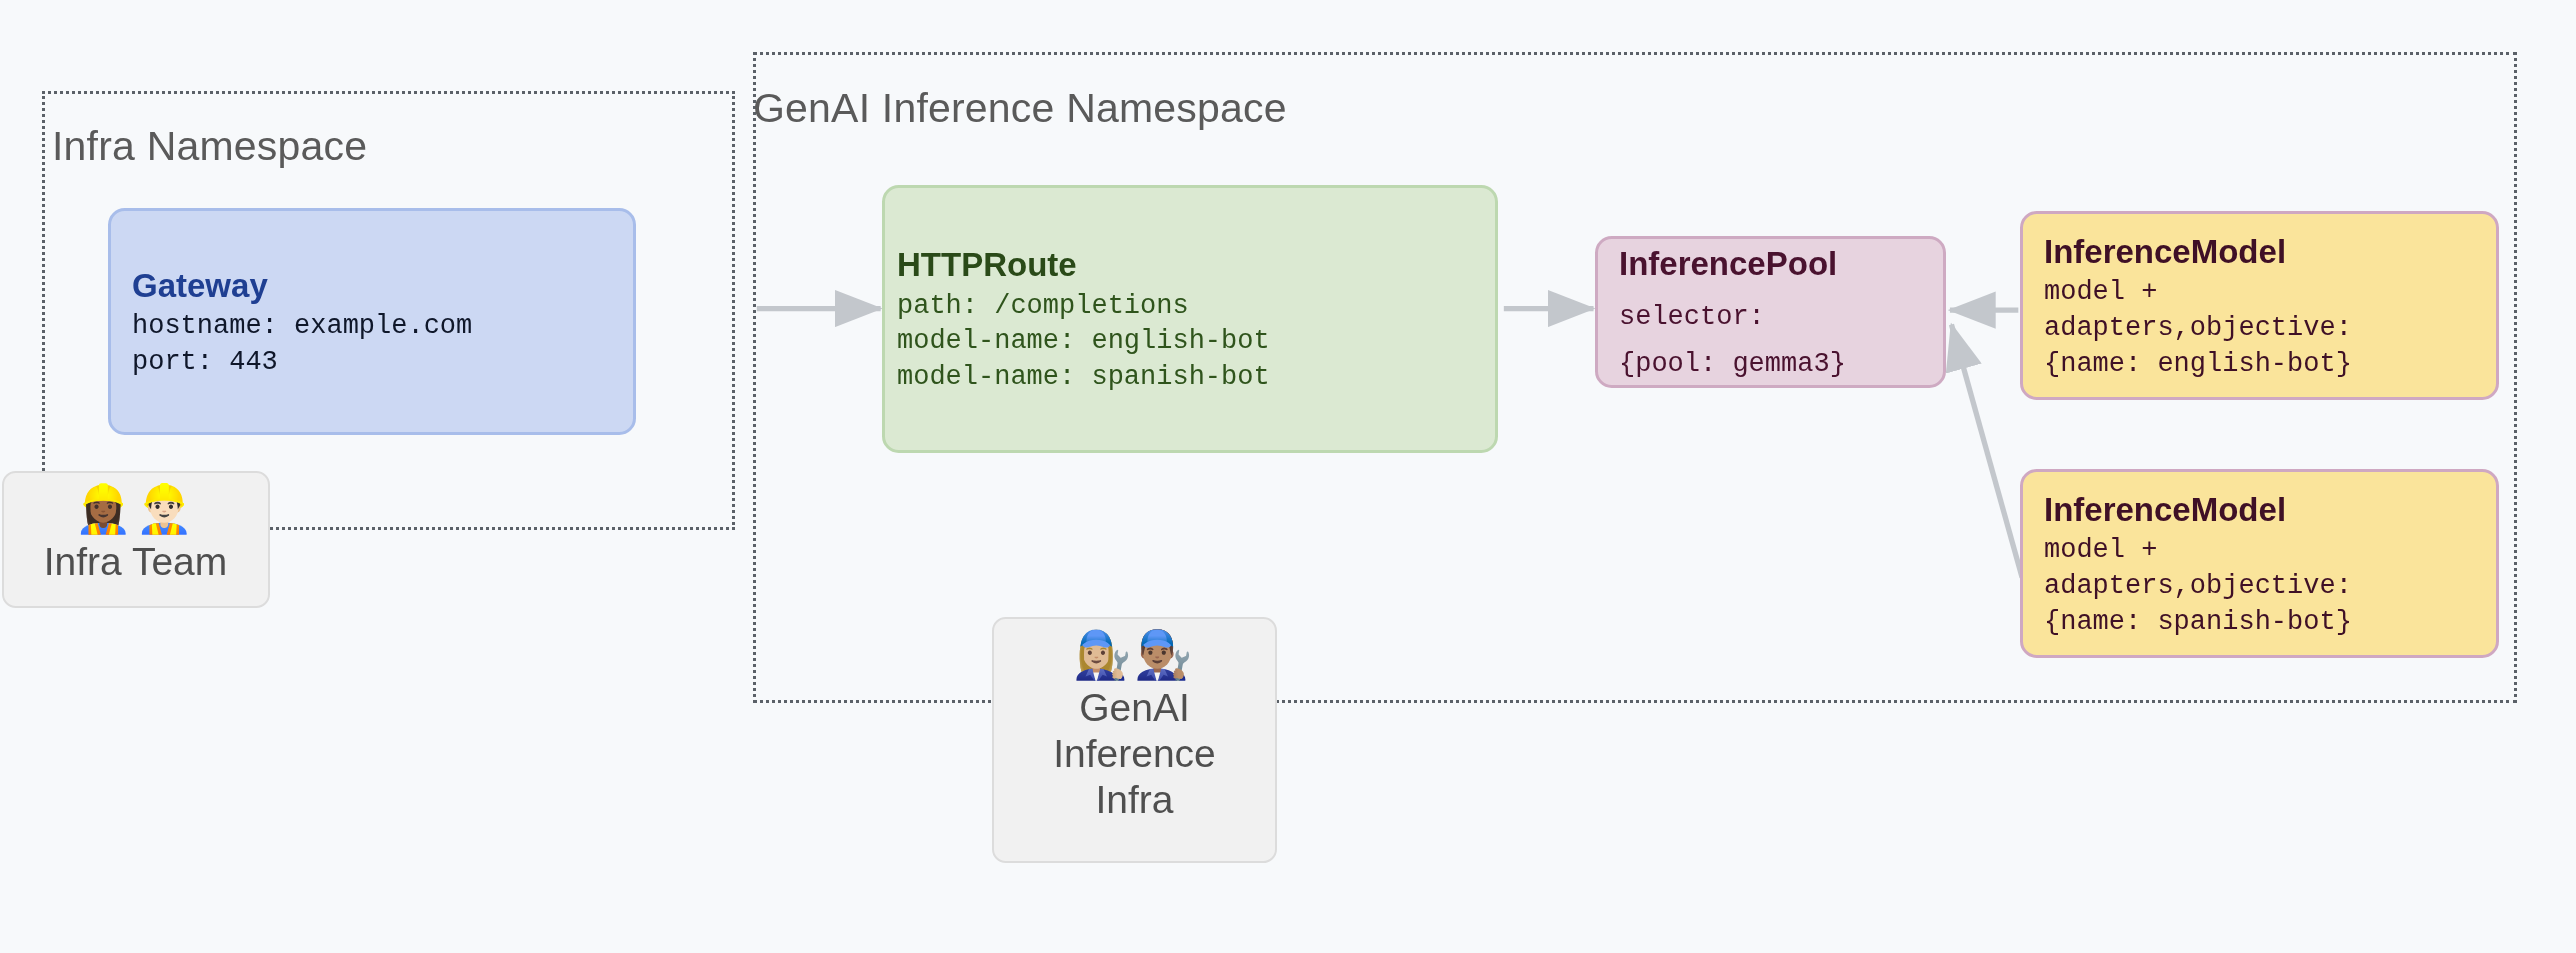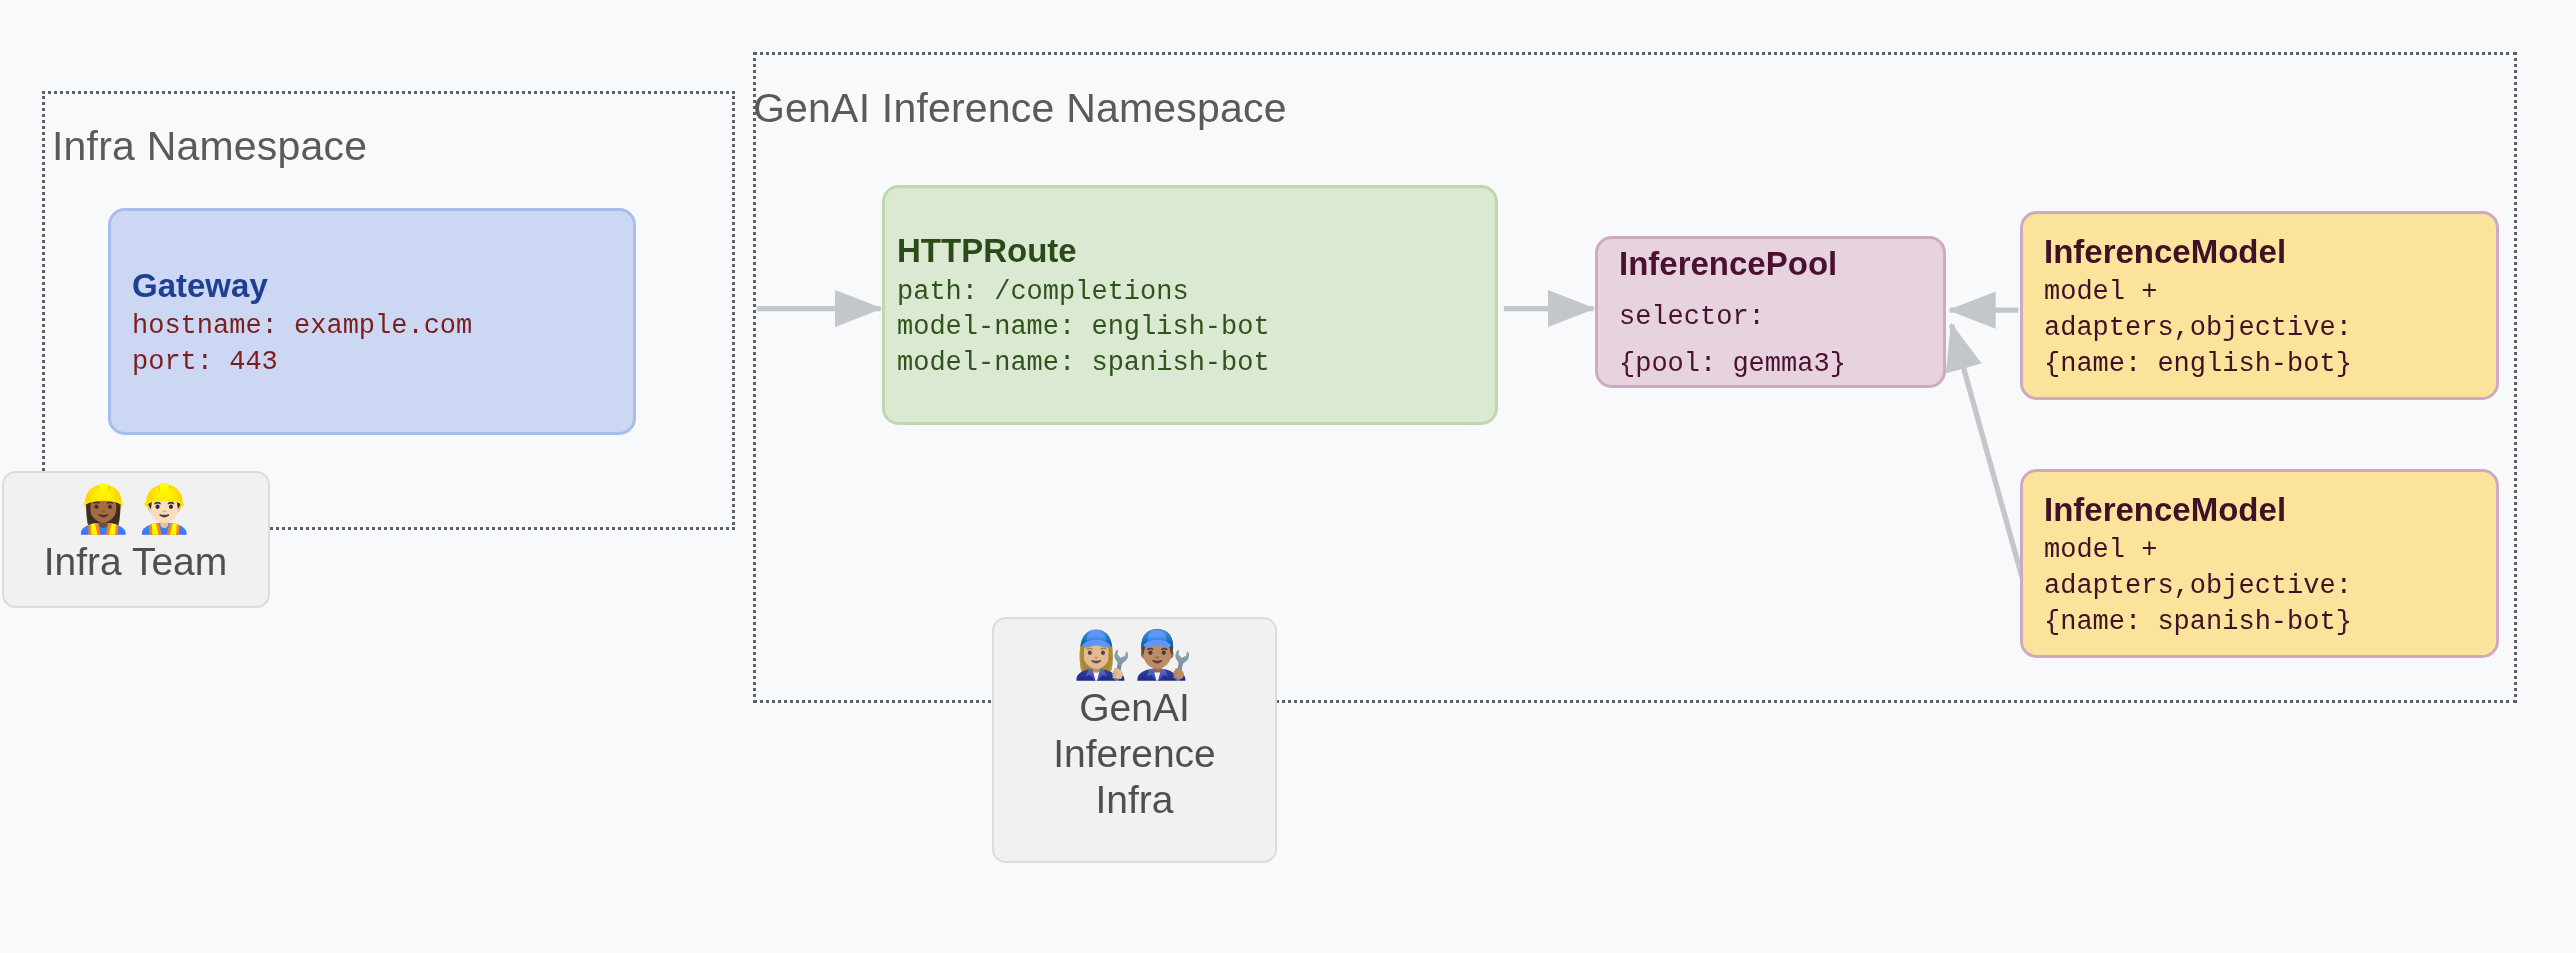--- a/index.html
+++ b/index.html
@@ -58,21 +58,21 @@
     font-size: 27px;
     line-height: 1.32;
     white-space: pre;
   }
 
   .node.gateway {
     background: #ccd8f3;
     border-color: #a8bdea;
   }
   .node.gateway .node-title { color: #1f3f92; }
-  .node.gateway .node-body  { color: #7f1d1d; }
+  .node.gateway .node-body  { color: #0f172a; }
 
   .node.httproute {
     background: #dbe9d2;
     border-color: #bdd8b0;
   }
   .node.httproute .node-title { color: #2a4a18; }
   .node.httproute .node-body  { color: #2f541c; }
 
   .node.inferencepool {
     background: #e7d3df;
@@ -153,21 +153,21 @@
 
     <line x1="2660" y1="760" x2="2567" y2="427" stroke="#c3c7cc" stroke-width="7" marker-end="url(#arrowhead)"></line>
   </svg>
 
   <div class="node gateway" style="left:108px; top:208px; width:528px; height:227px;">
     <div class="node-title">Gateway</div>
     <div class="node-body">hostname: example.com</div>
     <div class="node-body">port: 443</div>
   </div>
 
-  <div class="node httproute" style="left:882px; top:185px; width:616px; height:240px;padding-left:12px;">
+  <div class="node httproute" style="left:882px; top:185px; width:616px; height:268px;padding-left:12px;">
     <div class="node-title">HTTPRoute</div>
     <div class="node-body">path: /completions</div>
     <div class="node-body">model-name: english-bot</div>
     <div class="node-body">model-name: spanish-bot</div>
   </div>
 
   <div class="node inferencepool" style="left:1595px; top:236px; width:351px; height:152px;gap:12px;">
     <div class="node-title">InferencePool</div>
     <div class="node-body">selector:</div>
     <div class="node-body">{pool: gemma3}</div>

